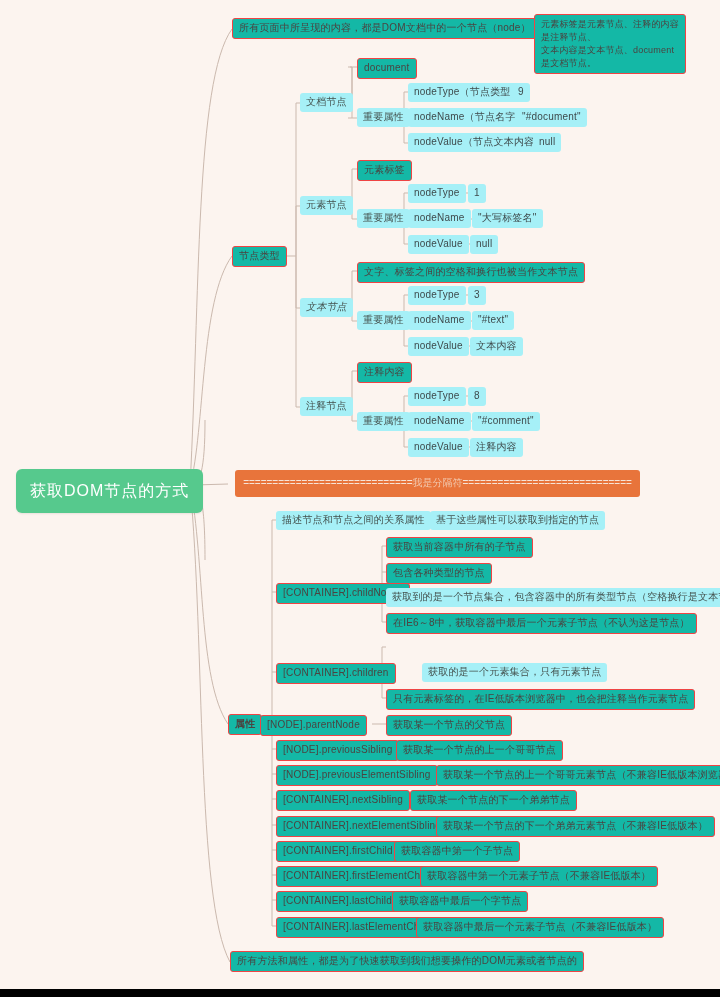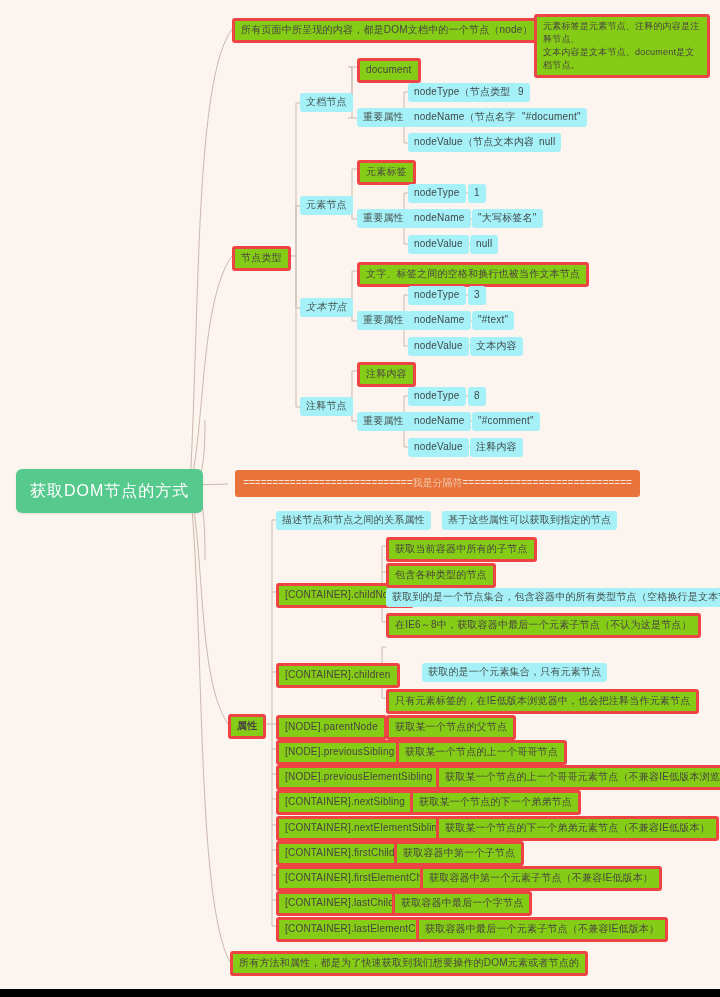--- a/index.html
+++ b/index.html
@@ -14,22 +14,22 @@
   svg#wires{position:absolute;left:0;top:0;width:720px;height:997px;pointer-events:none;}
   .node{
     position:absolute;
     box-sizing:border-box;
     white-space:nowrap;
     line-height:1.25;
     letter-spacing:.2px;
   }
   
   .plain{
-    background:#84cc16;
-    border:3px solid #ef4444;
+    background:#14b8a6;
+    border:1px solid #ef4444;
     border-radius:3px;
     color:#4a4441;
     padding:3px 6px;
     font-size:10px;
   }
   
   .aqua{
     background:#a6f0f7;
     border-radius:3px;
     color:#3e4a4c;
@@ -200,21 +200,21 @@
       <path d="M380 850 L394 850"></path>
       <path d="M406 875 L420 875"></path>
       <path d="M374 900 L388 900"></path>
       <path d="M402 926 L416 926"></path>
     </g>
   </svg>
 
   <div class="node root" style="left:16px;top:469px;">获取DOM节点的方式</div>
 
   <div class="node plain" style="left:232px;top:18px;">所有页面中所呈现的内容，都是DOM文档中的一个节点（node）</div>
-  <div class="node plain two-line" style="left:534px;top:14px;width:176px;">
+  <div class="node plain two-line" style="left:534px;top:14px;width:152px;">
     <span>元素标签是元素节点、注释的内容是注释节点、</span><br>
     <span>文本内容是文本节点、document是文档节点。</span>
   </div>
 
   <div class="node plain" style="left:232px;top:246px;">节点类型</div>
 
   <div class="node aqua cn" style="left:300px;top:93px;">文档节点</div>
   <div class="node plain" style="left:357px;top:58px;">document</div>
   <div class="node aqua cn" style="left:357px;top:108px;">重要属性</div>
   <div class="node aqua" style="left:408px;top:83px;">nodeType（节点类型）</div>
@@ -254,33 +254,33 @@
   <div class="node aqua" style="left:408px;top:438px;">nodeValue</div>
   <div class="node aqua" style="left:470px;top:438px;">注释内容</div>
 
   <div class="node sep" style="left:235px;top:470px;width:405px;">
     <span>=============================</span><span class="mid">我是分隔符</span><span>=============================</span>
   </div>
 
   <div class="node plain" style="left:228px;top:714px;font-weight:bold;">属性</div>
 
   <div class="node aqua cn" style="left:276px;top:511px;">描述节点和节点之间的关系属性</div>
-  <div class="node aqua cn" style="left:430px;top:511px;margin-left:12px;">基于这些属性可以获取到指定的节点</div>
+  <div class="node aqua cn" style="left:430px;top:511px;">基于这些属性可以获取到指定的节点</div>
 
   <div class="node plain" style="left:276px;top:583px;">[CONTAINER].childNodes</div>
   <div class="node plain" style="left:386px;top:537px;">获取当前容器中所有的子节点</div>
   <div class="node plain" style="left:386px;top:563px;">包含各种类型的节点</div>
   <div class="node aqua cn" style="left:386px;top:588px;">获取到的是一个节点集合，包含容器中的所有类型节点（空格换行是文本节点）</div>
   <div class="node plain" style="left:386px;top:613px;">在IE6～8中，获取容器中最后一个元素子节点（不认为这是节点）</div>
 
   <div class="node plain" style="left:276px;top:663px;">[CONTAINER].children</div>
   <div class="node aqua cn" style="left:386px;top:663px;margin-left:36px;">获取的是一个元素集合，只有元素节点</div>
   <div class="node plain" style="left:386px;top:689px;">只有元素标签的，在IE低版本浏览器中，也会把注释当作元素节点</div>
 
-  <div class="node plain" style="left:276px;top:715px;">[NODE].parentNode</div>
+  <div class="node plain" style="left:260px;top:715px;">[NODE].parentNode</div>
   <div class="node plain" style="left:386px;top:715px;">获取某一个节点的父节点</div>
 
   <div class="node plain" style="left:276px;top:740px;">[NODE].previousSibling</div>
   <div class="node plain" style="left:396px;top:740px;">获取某一个节点的上一个哥哥节点</div>
 
   <div class="node plain" style="left:276px;top:765px;">[NODE].previousElementSibling</div>
   <div class="node plain" style="left:436px;top:765px;">获取某一个节点的上一个哥哥元素节点（不兼容IE低版本浏览器）</div>
 
   <div class="node plain" style="left:276px;top:790px;text-align:center;">[CONTAINER].nextSibling</div>
   <div class="node plain" style="left:410px;top:790px;">获取某一个节点的下一个弟弟节点</div>

